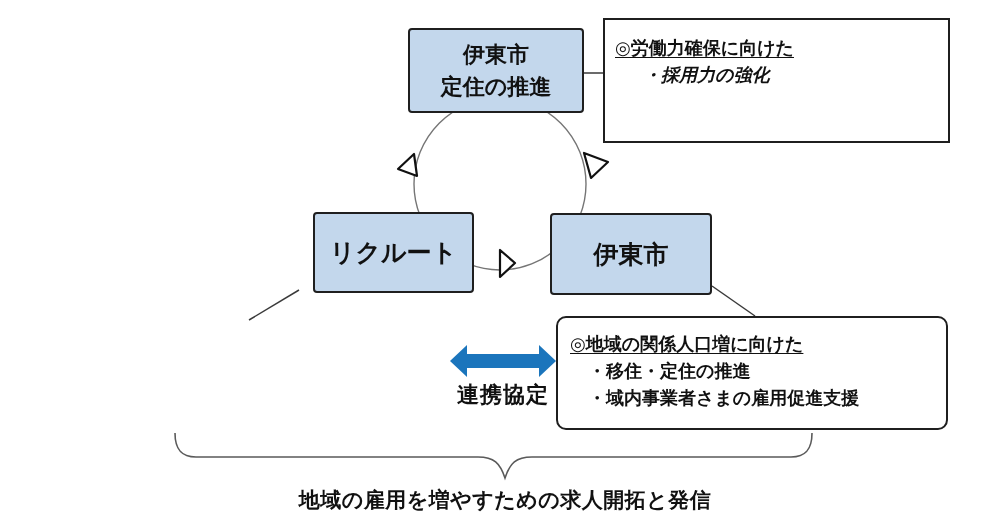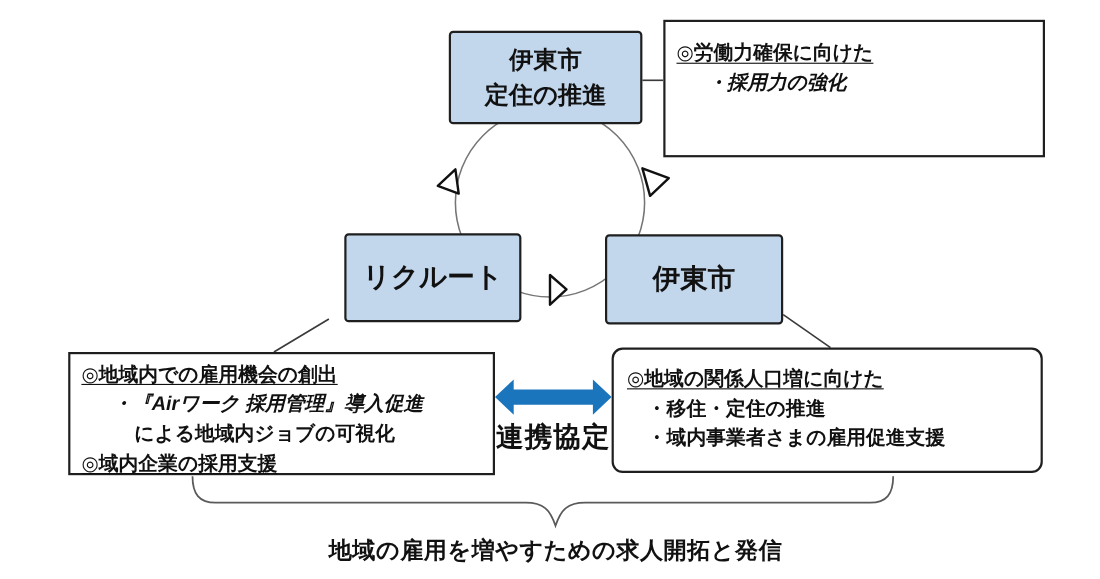--- a/index.html
+++ b/index.html
@@ -22,21 +22,21 @@
   }
   .ib-topright{left:603px;top:18px;width:347px;height:125px;padding:15px 8px 0 10px;}
   .ib-botleft{left:62px;top:320px;width:388px;height:112px;padding:5px 6px 0 10px;}
   .ib-botright{left:556px;top:316px;width:392px;height:114px;padding:13px 6px 0 12px;border-radius:10px;}
   .ib-heading{text-decoration:underline;text-underline-offset:3px;}
   .indent-1{padding-left:28px;font-style:italic;}
   .indent-2{padding-left:48px;}
   .indent-s{padding-left:18px;}
   .partnership-label{
     position:absolute;left:440px;top:380px;width:126px;text-align:center;
-    font-weight:bold;font-size:25px;letter-spacing:1px;
+    font-weight:bold;font-size:22px;letter-spacing:1px;
   }
   .caption{
     position:absolute;left:150px;top:486px;width:710px;text-align:center;
     font-weight:bold;font-size:21px;letter-spacing:0.5px;
   }
 </style>
 </head>
 <body>
 
 <div class="canvas">
@@ -67,26 +67,20 @@
   </div>
   <div class="node node-right">
     <span>伊東市</span>
   </div>
 
   <div class="infobox ib-topright">
     <div class="ib-heading">◎労働力確保に向けた</div>
     <div class="indent-1">・採用力の強化</div>
   </div>
 
-  <div class="infobox ib-botleft">
-    <div class="ib-heading">◎地域内での雇用機会の創出</div>
-    <div class="indent-1">・『Airワーク 採用管理』導入促進</div>
-    <div class="indent-2">による地域内ジョブの可視化</div>
-    <div class="ib-heading">◎域内企業の採用支援</div>
-  </div>
 
   <div class="infobox ib-botright">
     <div class="ib-heading">◎地域の関係人口増に向けた</div>
     <div class="indent-s">・移住・定住の推進</div>
     <div class="indent-s">・域内事業者さまの雇用促進支援</div>
   </div>
 
   <div class="partnership-label">連携協定</div>
 
   <div class="caption">地域の雇用を増やすための求人開拓と発信</div>

